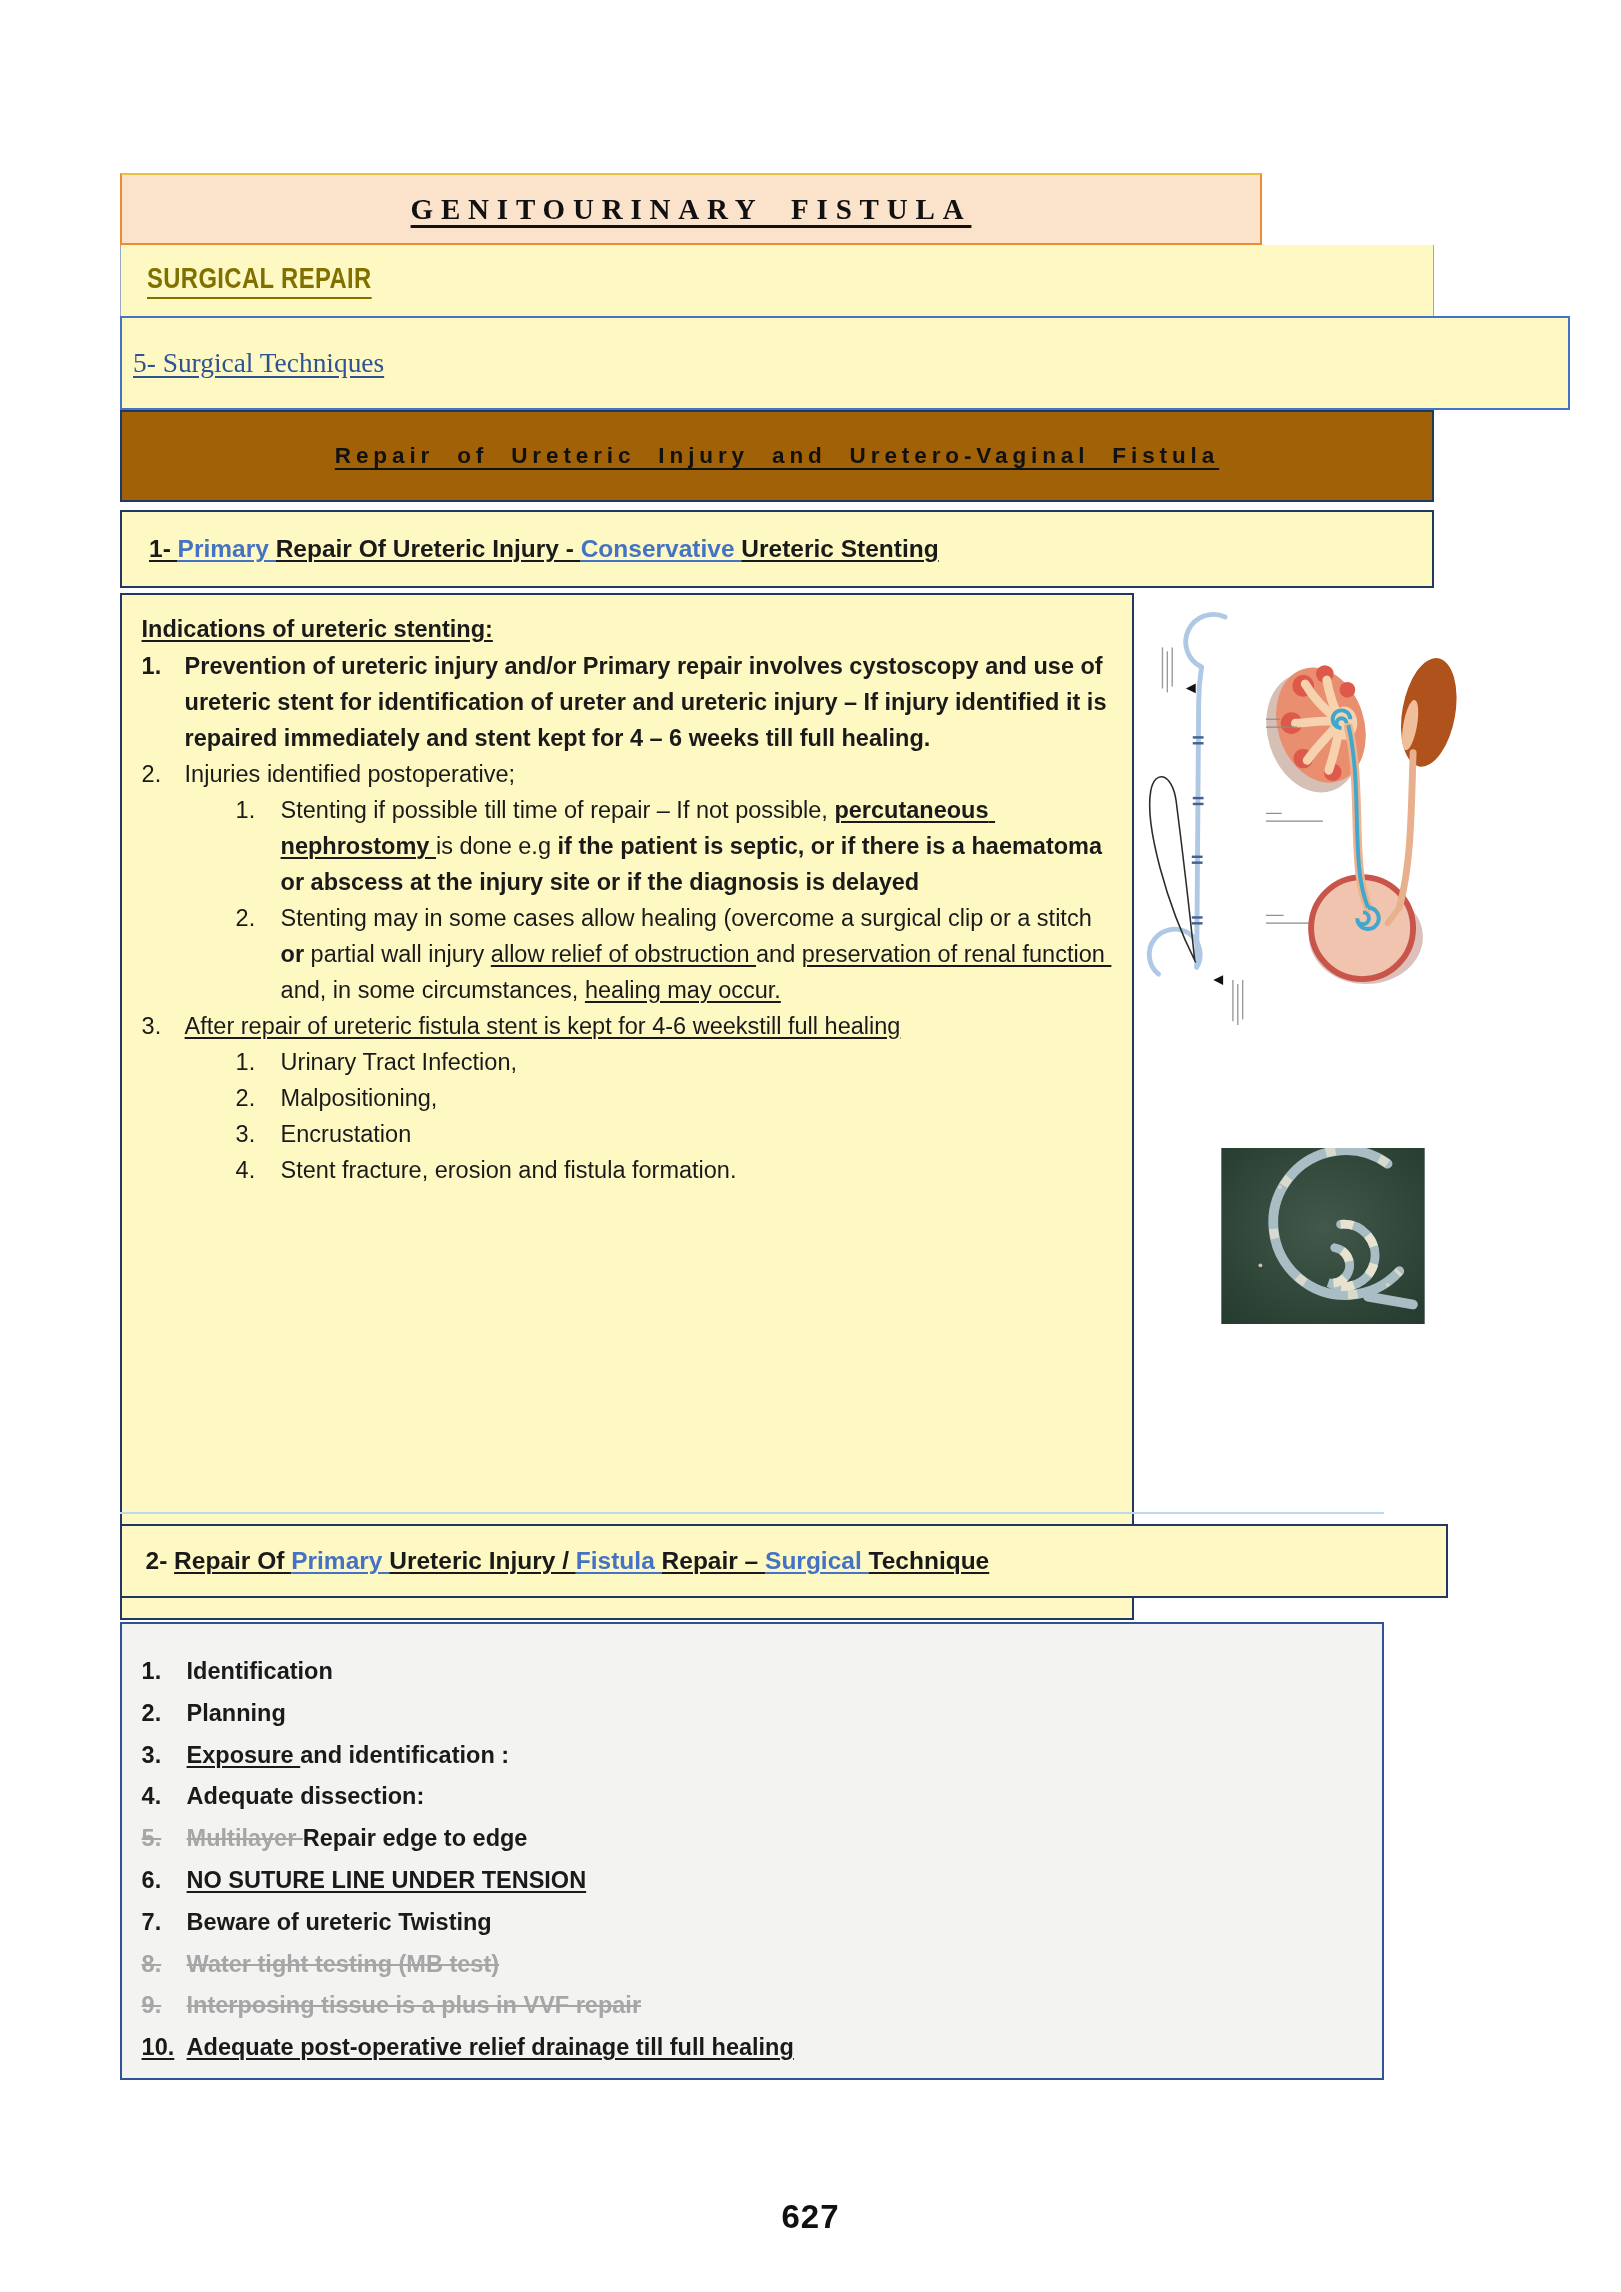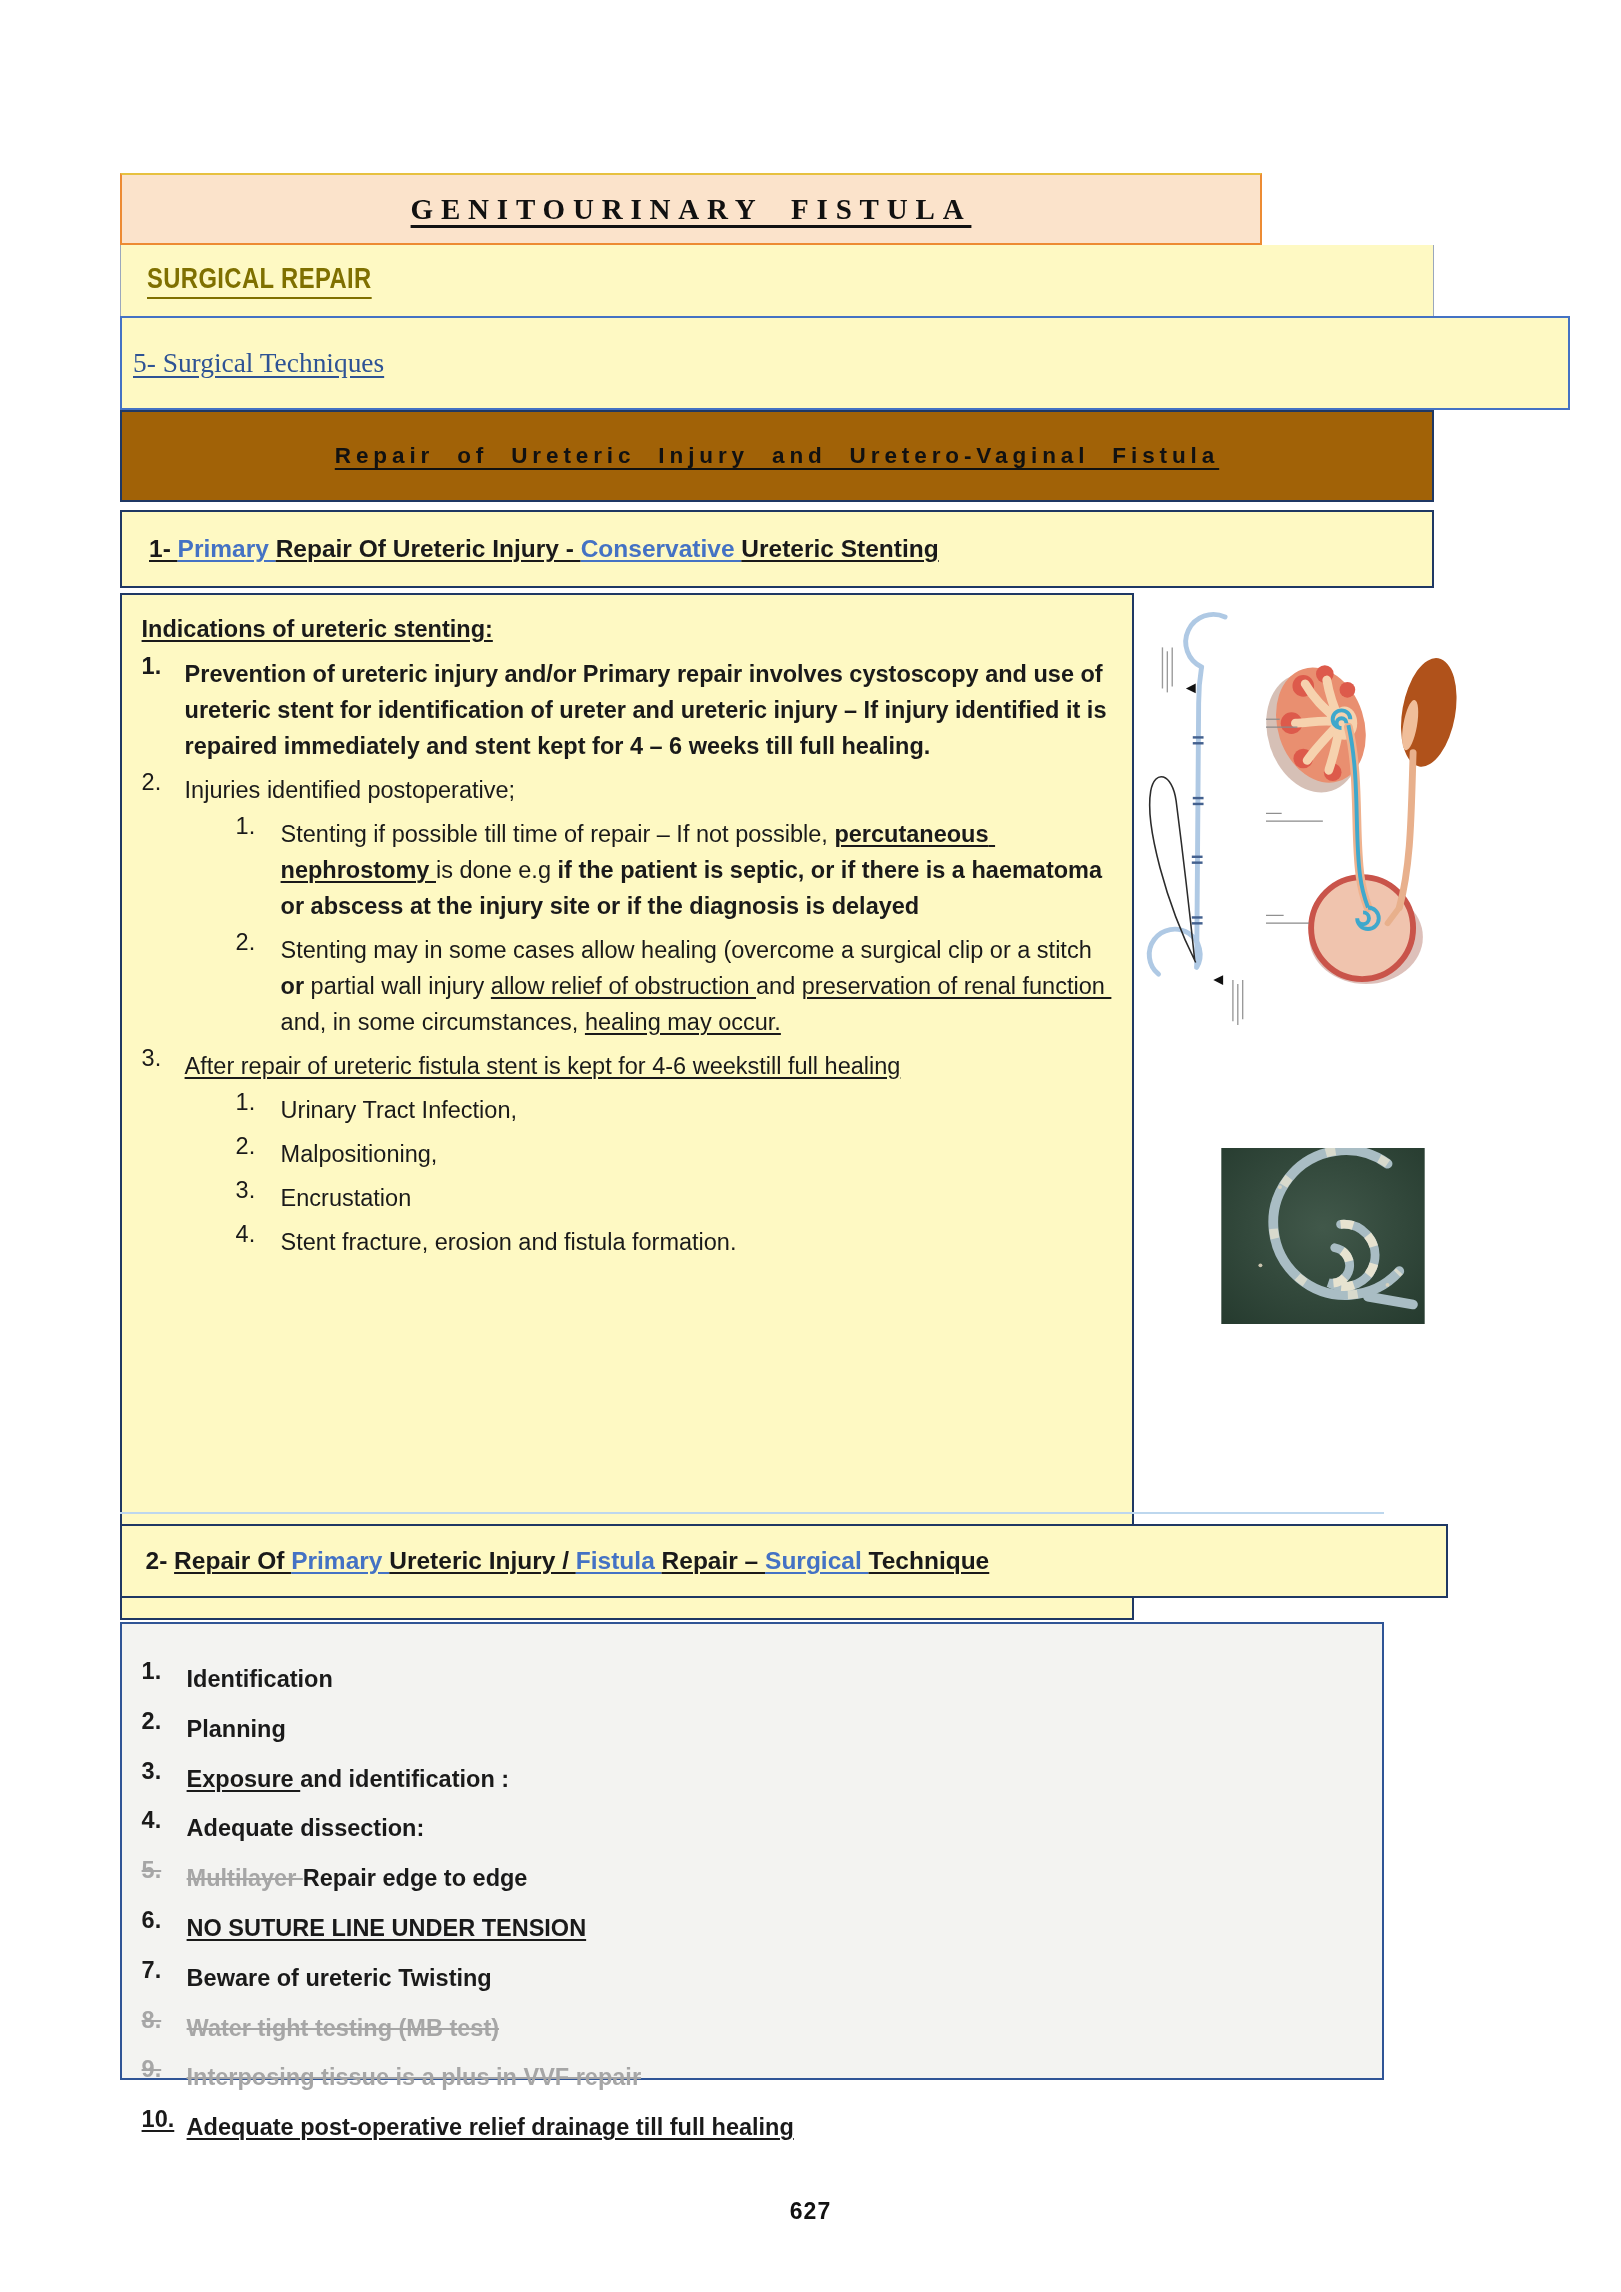--- a/index.html
+++ b/index.html
@@ -30,35 +30,35 @@
           display:flex;align-items:center;padding-left:27px;}
   .box-h2{left:120px;top:1524px;width:1328px;height:74px;border:2.9px solid #1F3864;
           display:flex;align-items:center;padding-left:23.5px;}
   .heading-parts span{font-weight:700;font-size:24.5px;white-space:pre-wrap;}
   .box-content{left:120px;top:593px;width:1014px;height:1027px;border:2.9px solid #1F3864;
                padding:15.7px 19.6px;}
   .content-heading{font-size:23.5px;font-weight:700;line-height:37px;
                    text-decoration:underline;text-decoration-thickness:2px;text-underline-offset:2.9px;}
   .row{display:flex;line-height:36px;font-size:23.5px;}
   .row .num{flex:0 0 43px;}
-  .row .txt{flex:1;margin-top:8px;}
+  .row .txt{flex:1;}
   .row.lvl2{margin-left:94px;}
   .row.lvl2 .num{flex:0 0 45px;}
   .row span{white-space:pre-wrap;}
   .box-list{left:120px;top:1622px;width:1264px;height:458px;background:#F3F3F1;
             border:2.9px solid #2F5496;padding:31px 19.6px 0 19.6px;}
   .box-list .row{font-weight:700;font-size:23.5px;line-height:33px;margin-bottom:8.8px;}
   .box-list .row .num{flex:0 0 45px;}
   .b{font-weight:700;}
   .u{text-decoration:underline;text-decoration-thickness:2px;text-underline-offset:2.9px;}
   .blue{color:#4472C4;}
   .strike{color:#A6A6A6;text-decoration:line-through;text-decoration-thickness:2px;}
   .hr-light{position:absolute;left:120px;top:1512px;width:1264px;height:2px;background:#BDD7EE;}
   .page-number{position:absolute;left:0;top:2198px;width:1621px;text-align:center;
-               font-size:23px;font-weight:600;letter-spacing:1px;color:#111;}
+               font-size:33px;font-weight:600;letter-spacing:1px;color:#111;}
   .fig{position:absolute;}
 </style>
 </head>
 <body>
 
 <div class="page">
 
   <div class="box box-title">
     <span class="title-text">GENITOURINARY FISTULA</span>
   </div>

